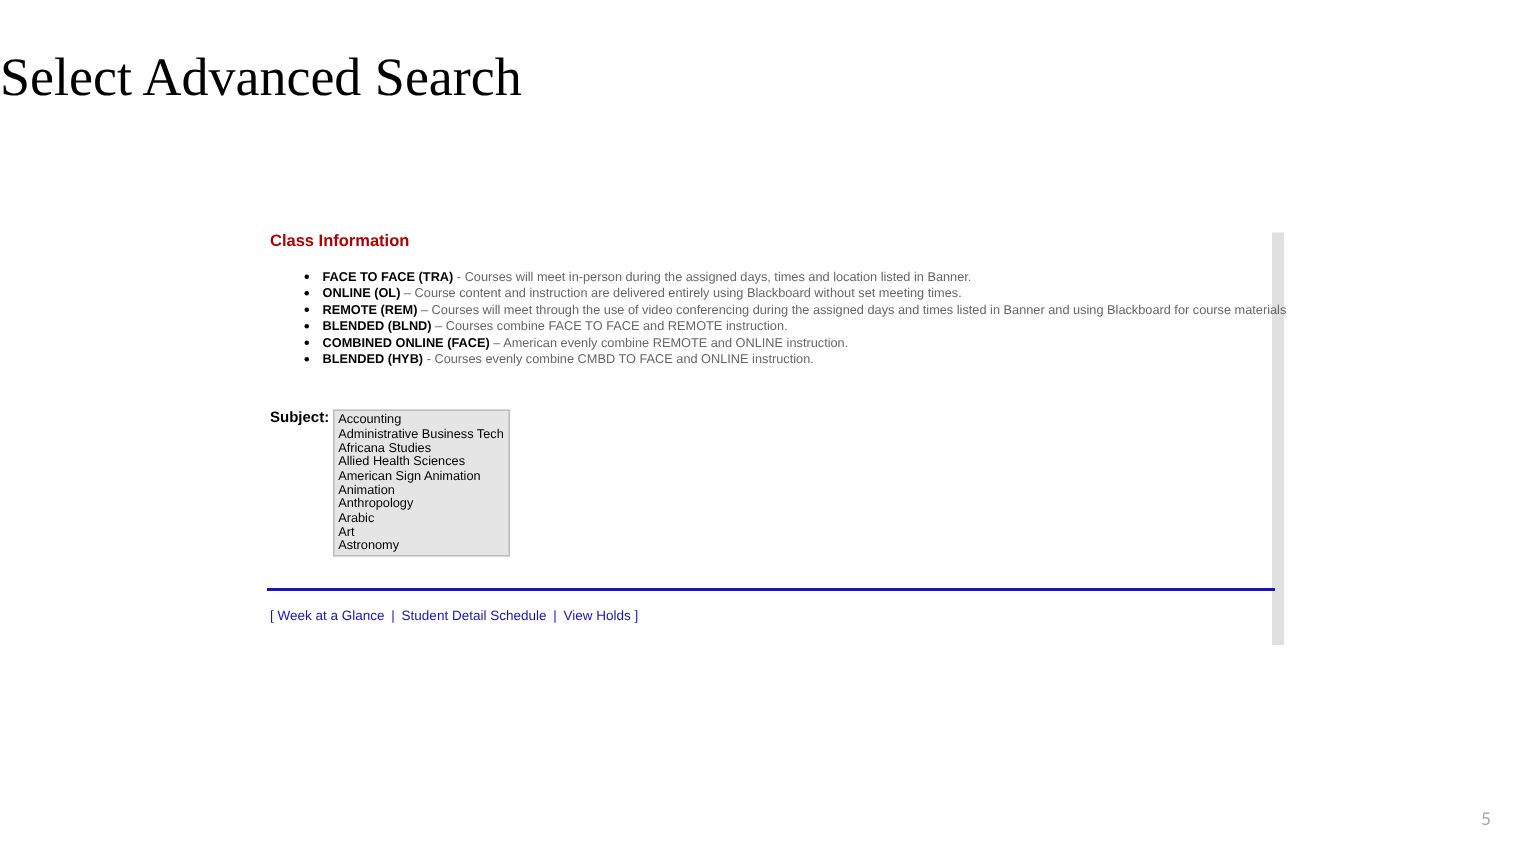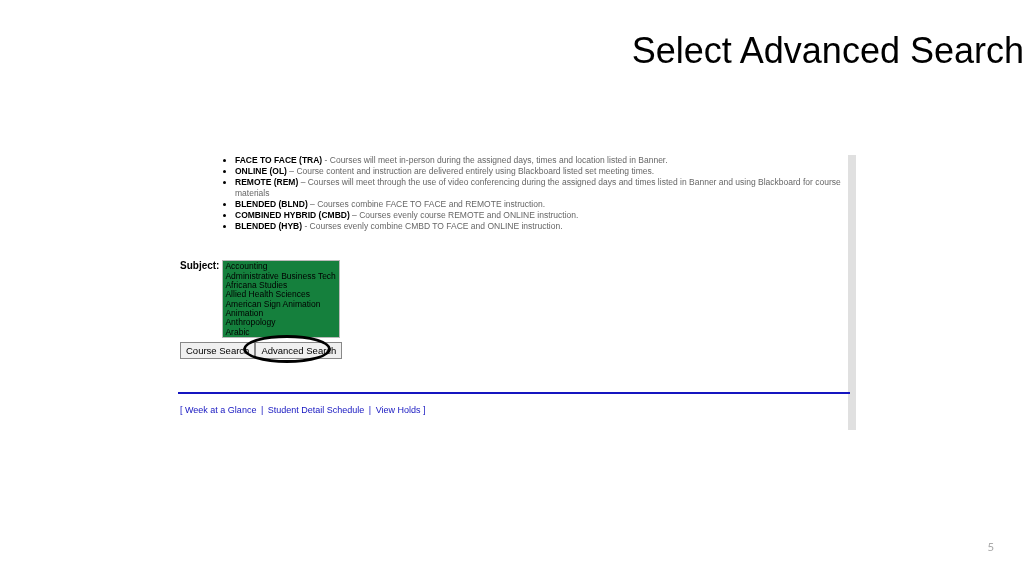--- a/index.html
+++ b/index.html
@@ -4,26 +4,26 @@
   <style>
     * { box-sizing: border-box; margin: 0; padding: 0; }
     body {
       width: 1024px;
       height: 576px;
       background: #ffffff;
       font-family: Arial, sans-serif;
       position: relative;
     }
     .slide-title {
-      text-align: right;
+      text-align: left;
       font-size: 36px;
       font-weight: 400;
       color: #000;
       margin-top: 30px;
-      font-family: Liberation Sans, sans-serif;
+      font-family: Liberation Serif, serif;
     }
     .content-area {
       position: absolute;
       top: 155px;
       left: 180px;
       width: 680px;
       font-size: 9px;
       color: #000;
     }
     .class-info-header {
@@ -31,38 +31,38 @@
       font-weight: bold;
       font-size: 11px;
       margin-bottom: 12px;
     }
     .bullet-list {
       list-style: disc;
       margin-left: 35px;
       font-size: 8.5px;
       line-height: 1.3;
     }
-    .bullet-list li { margin-bottom: 0; margin-left: 20px; }
+    .bullet-list li { margin-bottom: 0; }
     .bullet-list .term { font-weight: bold; }
     .bullet-list .desc { color: #666; }
     .subject-row {
       margin-top: 28px;
       display: flex;
       align-items: flex-start;
     }
     .subject-label {
       font-weight: bold;
       font-size: 10px;
       margin-right: 3px;
     }
     .subject-select {
       width: 118px;
-      height: 78px;
+      height: 98px;
       border: 1px solid #bbb;
-      background: #15803d;
+      background: #e5e5e5;
       font-size: 8.5px;
       padding: 1px 2px;
       overflow-y: auto;
       line-height: 1.1;
       position: relative;
     }
     .subject-select::-webkit-scrollbar { width: 10px; }
     .subject-select::-webkit-scrollbar-thumb { background: #ccc; }
     .subject-select::-webkit-scrollbar-track { background: #eee; }
     .subject-option { padding: 0; white-space: nowrap; }
@@ -125,49 +125,46 @@
     }
   </style>
 </head>
 <body>
 
 <div class="slide-title">Select Advanced Search</div>
 
 <div class="right-border"></div>
 
 <div class="content-area">
+  <div class="class-info-header">Class Information</div>
   <ul class="bullet-list">
     <li><span class="term">FACE TO FACE (TRA)</span><span class="desc"> - Courses will meet in-person during the assigned days, times and location listed in Banner.</span></li>
-    <li><span class="term">ONLINE (OL)</span><span class="desc"> – Course content and instruction are delivered entirely using Blackboard listed set meeting times.</span></li>
+    <li><span class="term">ONLINE (OL)</span><span class="desc"> – Course content and instruction are delivered entirely using Blackboard without set meeting times.</span></li>
     <li><span class="term">REMOTE (REM)</span><span class="desc"> – Courses will meet through the use of video conferencing during the assigned days and times listed in Banner and using Blackboard for course materials</span></li>
     <li><span class="term">BLENDED (BLND)</span><span class="desc"> – Courses combine FACE TO FACE and REMOTE instruction.</span></li>
-    <li><span class="term">COMBINED HYBRID (CMBD)</span><span class="desc"> – Courses evenly course REMOTE and ONLINE instruction.</span></li>
+    <li><span class="term">COMBINED ONLINE (FACE)</span><span class="desc"> – American evenly combine REMOTE and ONLINE instruction.</span></li>
     <li><span class="term">BLENDED (HYB)</span><span class="desc"> - Courses evenly combine CMBD TO FACE and ONLINE instruction.</span></li>
   </ul>
 
   <div class="subject-row">
     <div class="subject-label">Subject:</div>
     <div class="subject-select">
       <div class="subject-option">Accounting</div>
       <div class="subject-option">Administrative Business Tech</div>
       <div class="subject-option">Africana Studies</div>
       <div class="subject-option">Allied Health Sciences</div>
       <div class="subject-option">American Sign Animation</div>
       <div class="subject-option">Animation</div>
       <div class="subject-option">Anthropology</div>
       <div class="subject-option">Arabic</div>
       <div class="subject-option">Art</div>
       <div class="subject-option">Astronomy</div>
     </div>
   </div>
 
-  <div class="button-row">
-    <button class="ui-button">Course Search</button><button class="ui-button">Advanced Search</button>
-    <div class="circle-annotation"></div>
-  </div>
 </div>
 
 <div class="blue-line"></div>
 
 <div class="footer-links">
   <span class="bracket">[ </span><span>Week at a Glance</span><span class="pipe"> | </span><span>Student Detail Schedule</span><span class="pipe"> | </span><span>View Holds</span><span class="bracket"> ]</span>
 </div>
 
 <div class="page-num">5</div>
 

